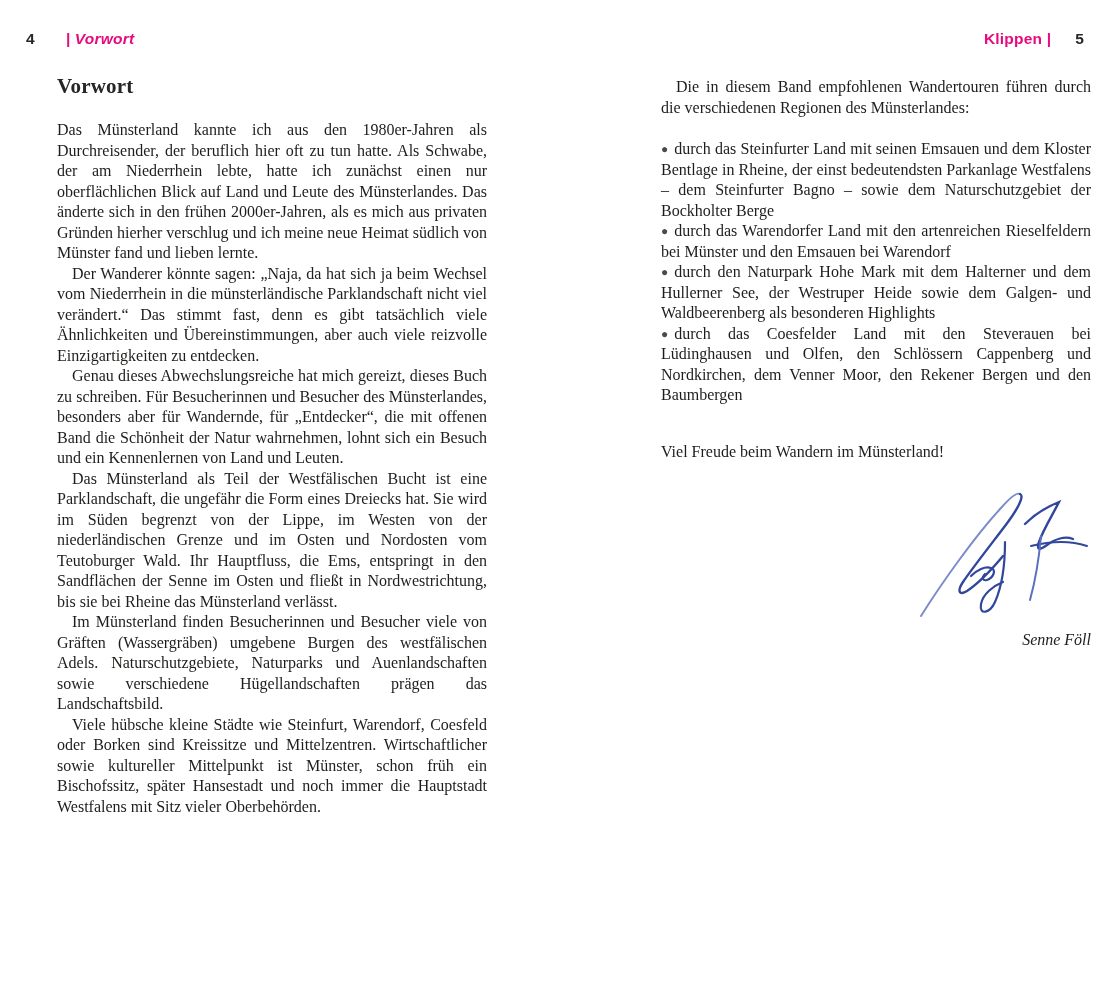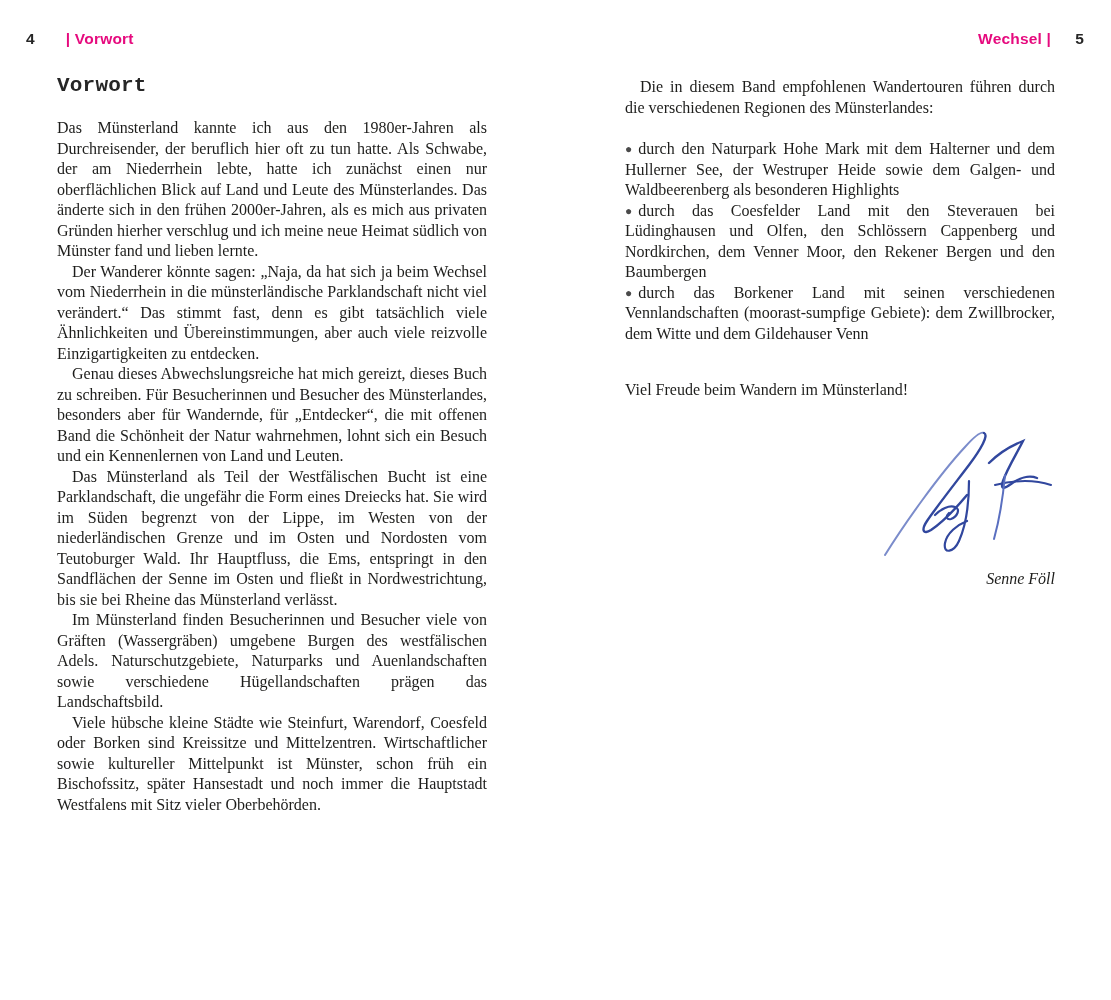--- a/index.html
+++ b/index.html
@@ -19,33 +19,33 @@
     position: absolute;
     top: 30px;
     font-family: "Liberation Sans", sans-serif;
     font-weight: bold;
     font-size: 15.5px;
     letter-spacing: 0.2px;
   }
   .running-head .pagenum { color: #262626; }
   .running-head .headword { color: #e60a7e; }
   #head-left { left: 26px; }
-  #head-left .headword { margin-left: 31px; }
+  #head-left .headword { margin-left: 31px; font-style: italic; }
   #head-right { right: 27px; text-align: right; }
   #head-right .pagenum { margin-left: 24px; }
 
   .column {
     position: absolute;
     width: 430px;
   }
   #col-left  { left: 57px;  top: 74px; }
-  #col-right { left: 625px; top: 77px; }
+  #col-right { left: 661px; top: 77px; }
 
   h1.chapter-title {
-    font-family: Liberation Mono, monospace;
+    font-family: Liberation Serif, serif;
     font-weight: 800;
     font-size: 21px;
     color: #262626;
     margin: 0 0 21px 0;
     letter-spacing: 0.2px;
   }
   .body-text p {
     margin: 0;
     font-size: 16px;
     line-height: 20.5px;
@@ -83,43 +83,44 @@
   }
 </style>
 </head>
 <body>
 
 <div class="running-head" id="head-left">
   <span class="pagenum">4</span><span class="headword">| Vorwort</span>
 </div>
 
 <div class="running-head" id="head-right">
-  <span class="headword">Wechsel |</span><span class="pagenum">5</span>
+  <span class="headword">Klippen |</span><span class="pagenum">5</span>
 </div>
 
 <div class="column" id="col-left">
   <h1 class="chapter-title">Vorwort</h1>
   <div class="body-text">
     <p>Das Münsterland kannte ich aus den 1980er-Jahren als Durchreisender, der beruflich hier oft zu tun hatte. Als Schwabe, der am Niederrhein lebte, hatte ich zunächst einen nur oberflächlichen Blick auf Land und Leute des Münsterlandes. Das änderte sich in den frühen 2000er-Jahren, als es mich aus privaten Gründen hierher verschlug und ich meine neue Heimat südlich von Münster fand und lieben lernte.</p>
     <p class="indent">Der Wanderer könnte sagen: „Naja, da hat sich ja beim Wechsel vom Niederrhein in die münsterländische Parklandschaft nicht viel verändert.“ Das stimmt fast, denn es gibt tatsächlich viele Ähnlichkeiten und Übereinstimmungen, aber auch viele reizvolle Einzigartigkeiten zu entdecken.</p>
     <p class="indent">Genau dieses Abwechslungsreiche hat mich gereizt, dieses Buch zu schreiben. Für Besucherinnen und Besucher des Münsterlandes, besonders aber für Wandernde, für „Entdecker“, die mit offenen Band die Schönheit der Natur wahrnehmen, lohnt sich ein Besuch und ein Kennenlernen von Land und Leuten.</p>
     <p class="indent">Das Münsterland als Teil der Westfälischen Bucht ist eine Parklandschaft, die ungefähr die Form eines Dreiecks hat. Sie wird im Süden begrenzt von der Lippe, im Westen von der niederländischen Grenze und im Osten und Nordosten vom Teutoburger Wald. Ihr Hauptfluss, die Ems, entspringt in den Sandflächen der Senne im Osten und fließt in Nordwestrichtung, bis sie bei Rheine das Münsterland verlässt.</p>
     <p class="indent">Im Münsterland finden Besucherinnen und Besucher viele von Gräften (Wassergräben) umgebene Burgen des westfälischen Adels. Naturschutzgebiete, Naturparks und Auenlandschaften sowie verschiedene Hügellandschaften prägen das Landschaftsbild.</p>
     <p class="indent">Viele hübsche kleine Städte wie Steinfurt, Warendorf, Coesfeld oder Borken sind Kreissitze und Mittelzentren. Wirtschaftlicher sowie kultureller Mittelpunkt ist Münster, schon früh ein Bischofssitz, später Hansestadt und noch immer die Hauptstadt Westfalens mit Sitz vieler Oberbehörden.</p>
   </div>
 </div>
 
 <div class="column" id="col-right">
   <div class="body-text">
     <p class="indent">Die in diesem Band empfohlenen Wandertouren führen durch die verschiedenen Regionen des Münsterlandes:</p>
 
     <div class="bullet-list">
+      <p class="bullet-item"><span class="dot">●</span><span>durch das Steinfurter Land mit seinen Emsauen und dem Kloster Bentlage in Rheine, der einst bedeutendsten Parkanlage Westfalens – dem Steinfurter Bagno – sowie dem Naturschutzgebiet der Bockholter Berge</span></p>
+      <p class="bullet-item"><span class="dot">●</span><span>durch das Warendorfer Land mit den artenreichen Rieselfeldern bei Münster und den Emsauen bei Warendorf</span></p>
       <p class="bullet-item"><span class="dot">●</span><span>durch den Naturpark Hohe Mark mit dem Halterner und dem Hullerner See, der Westruper Heide sowie dem Galgen- und Waldbeerenberg als besonderen Highlights</span></p>
       <p class="bullet-item"><span class="dot">●</span><span>durch das Coesfelder Land mit den Steverauen bei Lüdinghausen und Olfen, den Schlössern Cappenberg und Nordkirchen, dem Venner Moor, den Rekener Bergen und den Baumbergen</span></p>
-      <p class="bullet-item"><span class="dot">●</span><span>durch das Borkener Land mit seinen verschiedenen Vennlandschaften (moorast-sumpfige Gebiete): dem Zwillbrocker, dem Witte und dem Gildehauser Venn</span></p>
     </div>
 
     <p class="farewell">Viel Freude beim Wandern im Münsterland!</p>
 
     <div class="signature-block">
       <svg width="178" height="140" viewBox="0 0 178 140" aria-hidden="true">
 
         <path d="M8,132 C28,100 62,52 88,24 C96,15 104,8 107,10" fill="none" stroke="#7b8ccb" stroke-width="2" stroke-linecap="round"></path>
 
         <path d="M107,10 C112,12 104,26 92,42 C76,63 58,86 50,98 C44,107 46,112 54,107 C66,99 80,84 90,72" fill="none" stroke="#31479e" stroke-width="2.4" stroke-linecap="round"></path>

